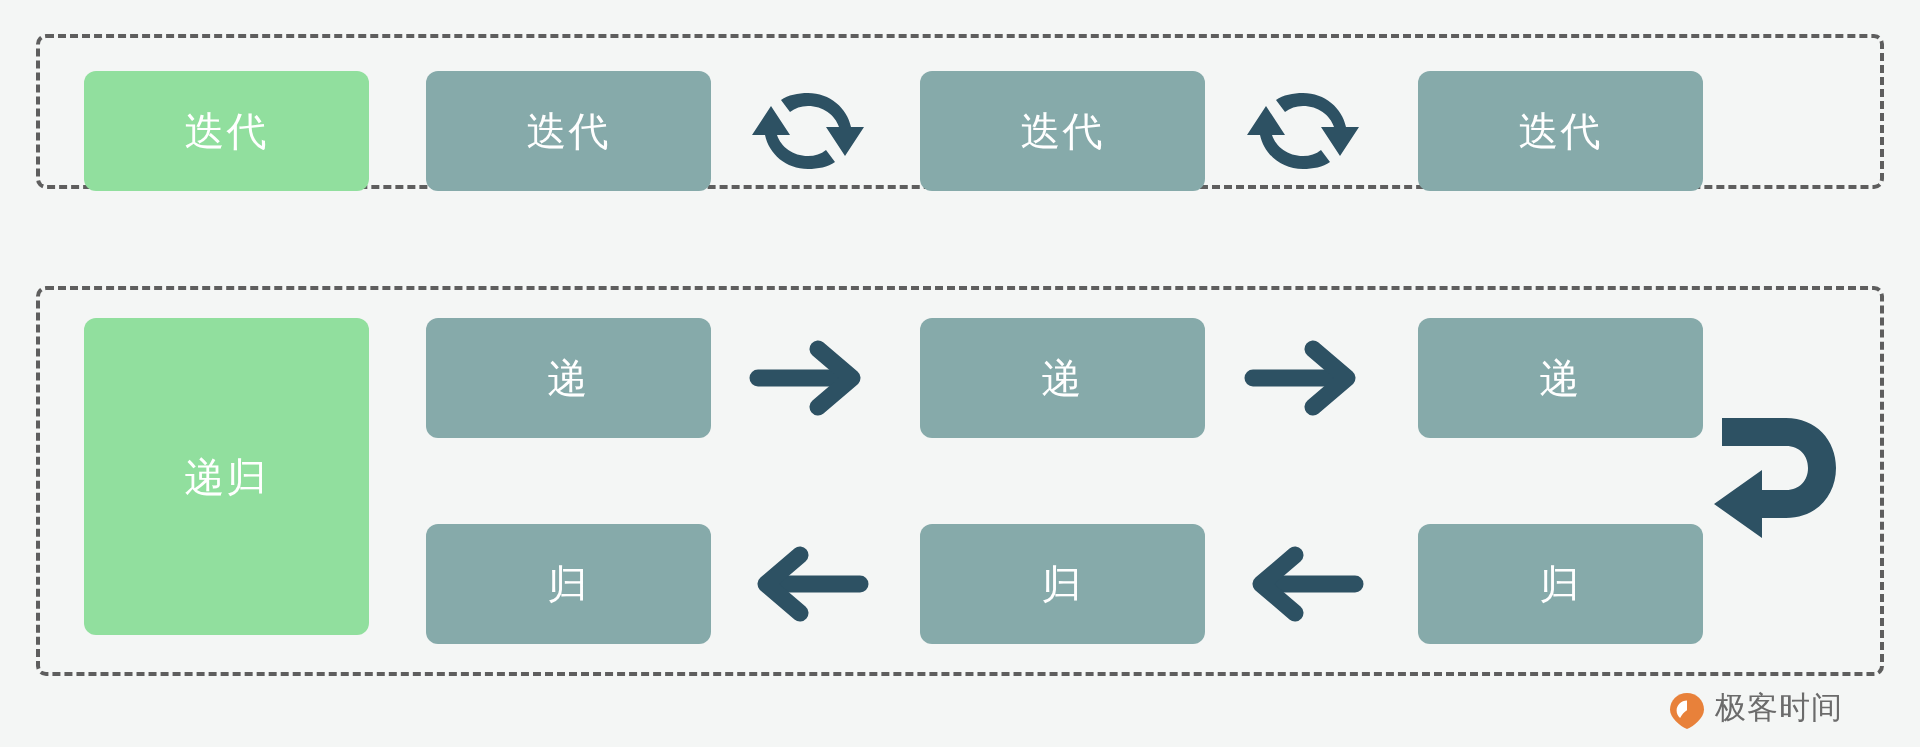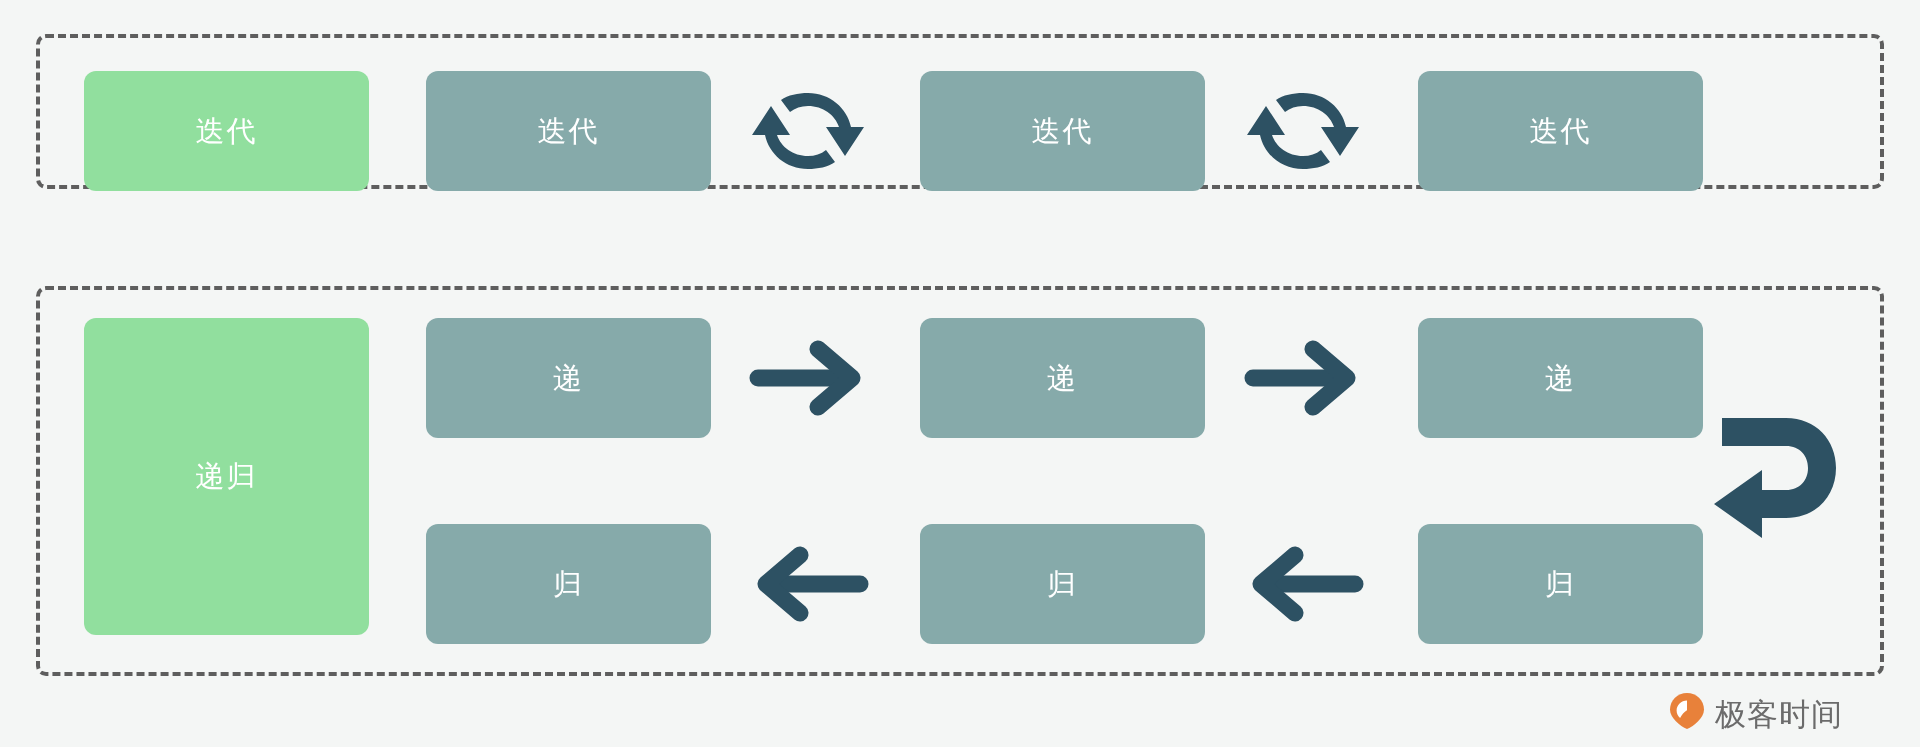--- a/index.html
+++ b/index.html
@@ -42,21 +42,21 @@
   }
 
   
   .node {
     position: absolute;
     display: flex;
     align-items: center;
     justify-content: center;
     border-radius: 12px;
     color: #ffffff;
-    font-size: 29px;
+    font-size: 40px;
     font-weight: 400;
     letter-spacing: 2px;
     line-height: 1;
     user-select: none;
   }
 
   .node.green { background: #91df9e; }
   .node.teal  { background: #86aaaa; }
 
   
@@ -93,21 +93,21 @@
   #arrow-left-2  { left: 1243px; top: 546px; width: 122px; height: 76px; }
 
   #uturn-icon    { left: 1712px; top: 412px; width: 128px; height: 130px; }
 
   
   #brand-logo {
     position: absolute;
     left: 1668px;
     top: 692px;
     display: flex;
-    align-items: flex-end;
+    align-items: flex-start;
     gap: 9px;
   }
 
   #brand-mark { width: 38px; height: 38px; flex: none; }
 
   #brand-text {
     font-size: 31px;
     color: #6b6b6b;
     letter-spacing: 1px;
     line-height: 1;

